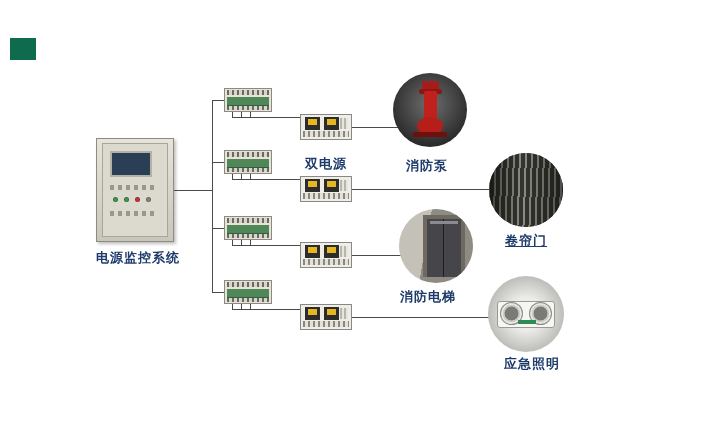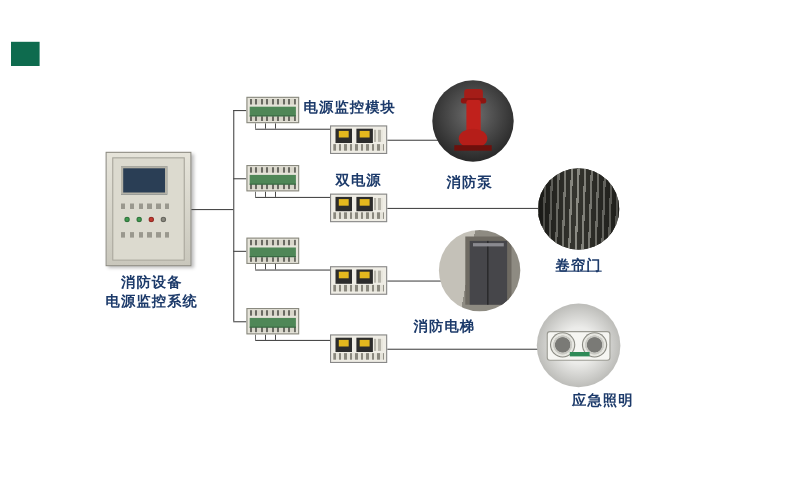--- a/index.html
+++ b/index.html
@@ -80,21 +80,20 @@
     <div class="cabinet-inner"></div>
     <div class="cabinet-screen"></div>
     <div class="cab-row" style="top:46px;"></div>
     <div class="cab-btn" style="left:16px; top:58px; background:#3f9a4f;"></div>
     <div class="cab-btn" style="left:27px; top:58px; background:#3f9a4f;"></div>
     <div class="cab-btn" style="left:38px; top:58px; background:#c43a30;"></div>
     <div class="cab-btn" style="left:49px; top:58px; background:#8a887e;"></div>
     <div class="cab-row" style="top:72px;"></div>
   </div>
   <div class="lbl" style="left:88px; top:249px; width:100px; text-align:center; line-height:17px;">
-    <div>消防设备</div>
     <div>电源监控系统</div>
   </div>
 
   <div class="hline" style="left:174px; top:190px; width:38px;"></div>
   <div class="vline" style="left:212px; top:100px; height:192px;"></div>
   <div class="hline" style="left:212px; top:100px; width:12px;"></div>
   <div class="hline" style="left:212px; top:162px; width:12px;"></div>
   <div class="hline" style="left:212px; top:228px; width:12px;"></div>
   <div class="hline" style="left:212px; top:292px; width:12px;"></div>
 
@@ -187,20 +186,19 @@
   </div>
 
   <div class="circle em-circle" style="left:488px; top:276px; width:76px; height:76px;">
     <div class="em-fixture">
       <div class="em-lamp" style="left:5px;"></div>
       <div class="em-lamp" style="right:5px;"></div>
       <div class="em-strip"></div>
     </div>
   </div>
 
-  <div class="lbl" style="left:276px; top:89px;">电源监控模块</div>
   <div class="lbl" style="left:305px; top:155px;">双电源</div>
   <div class="lbl" style="left:406px; top:157px;">消防泵</div>
   <div class="lbl" style="left:505px; top:232px;text-decoration:underline;">卷帘门</div>
-  <div class="lbl" style="left:376px; top:288px;text-align:right;">消防电梯</div>
-  <div class="lbl" style="left:520px; top:355px;">应急照明</div>
+  <div class="lbl" style="left:400px; top:288px;text-align:right;">消防电梯</div>
+  <div class="lbl" style="left:504px; top:355px;">应急照明</div>
 
 </div>
 
 </body></html>

